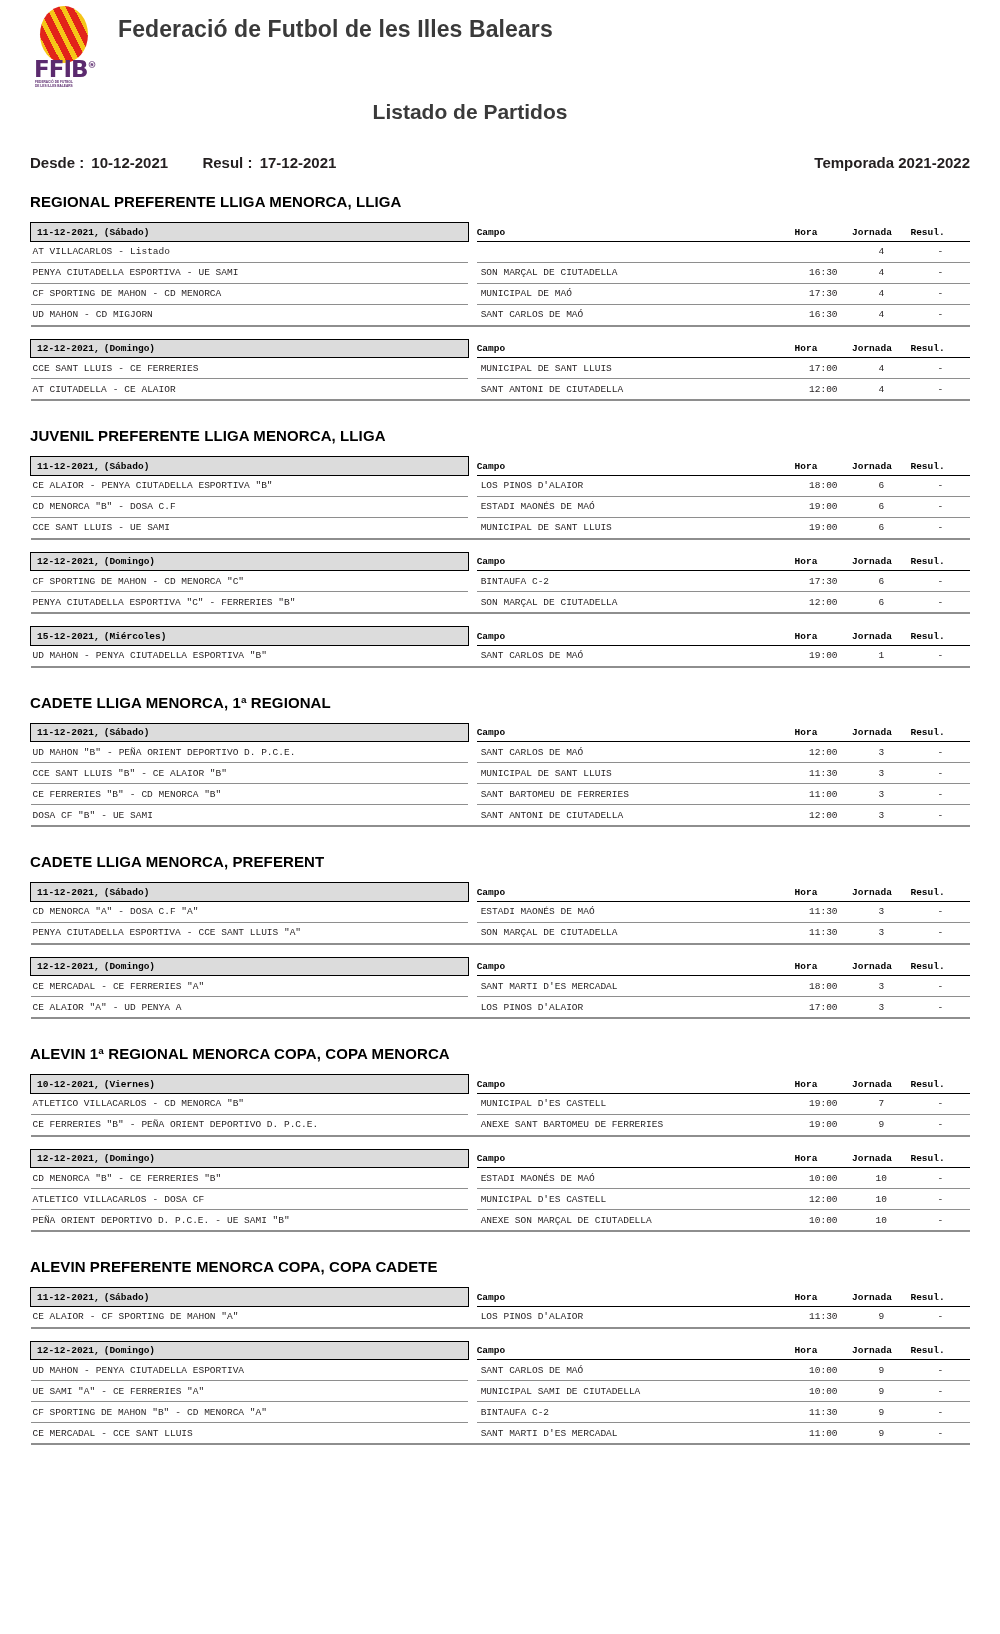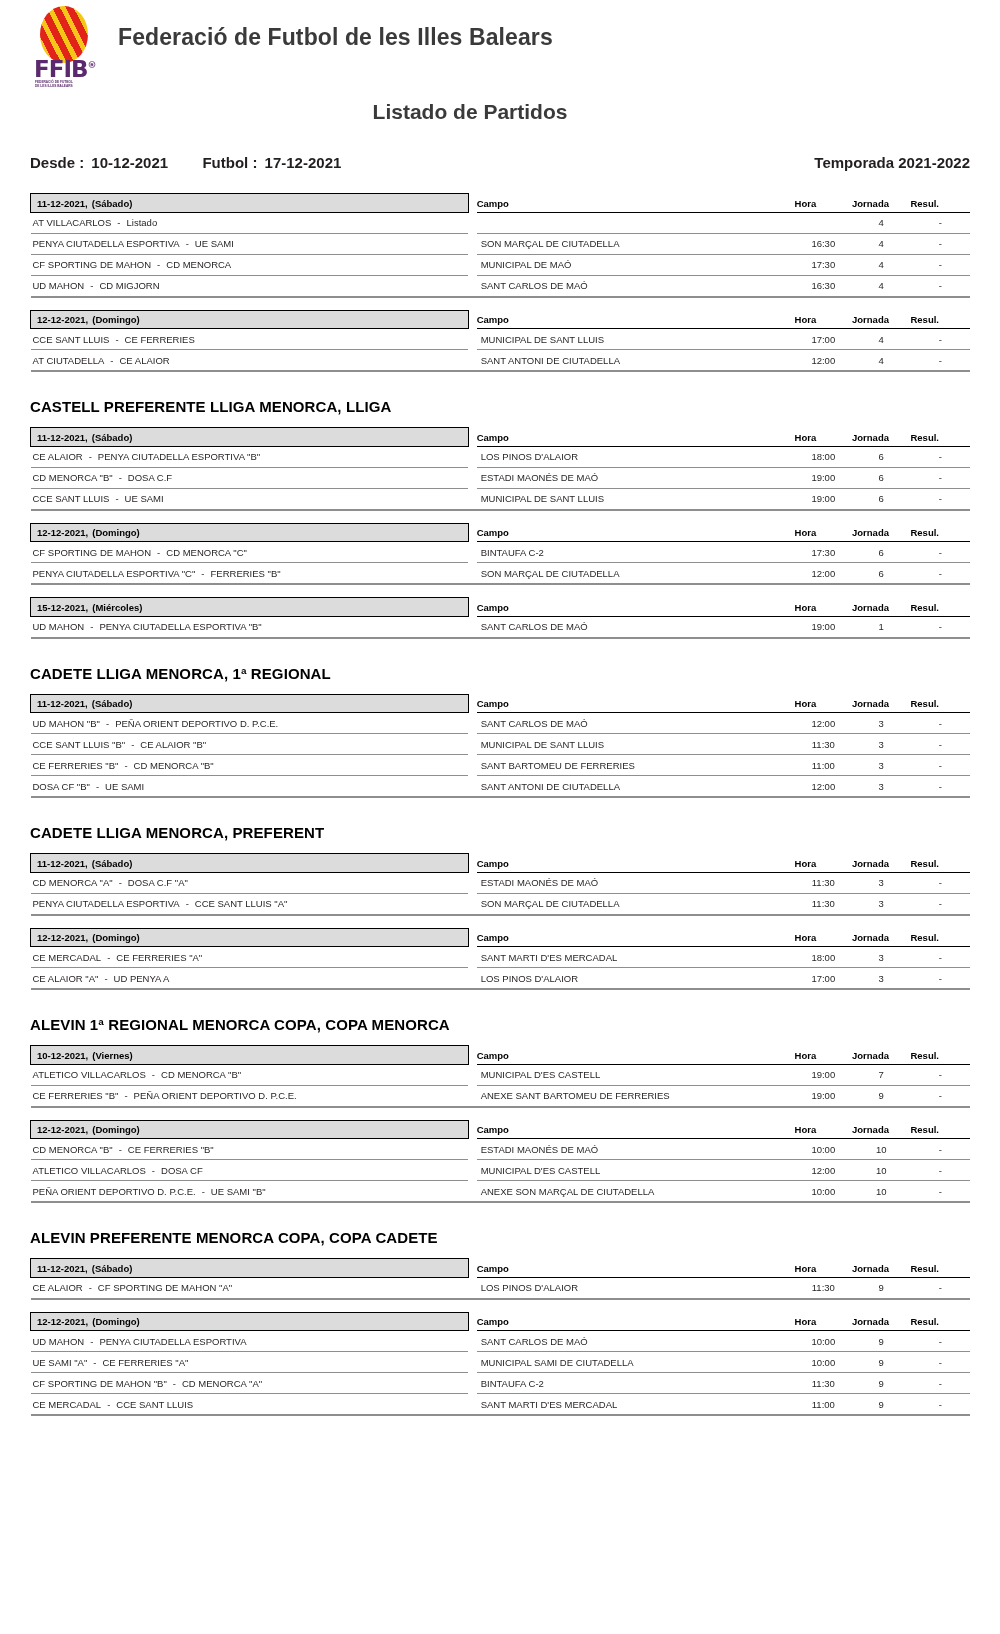--- a/index.html
+++ b/index.html
@@ -71,21 +71,21 @@
     line-height: 1.35;
     color: #5b2a6e;
     font-weight: bold;
     letter-spacing: 0px;
     transform-origin: left top;
   }
 
   .fed-title {
     position: absolute;
     left: 88px;
-    top: 24px;
+    top: 16px;
     font-size: 23px;
     font-weight: bold;
     color: #3a3a3a;
     letter-spacing: 0.1px;
   }
   .doc-title {
     text-align: center;
     font-size: 21px;
     font-weight: bold;
     color: #3a3a3a;
@@ -109,21 +109,21 @@
   .competition { margin-top: 22px; }
   .competition + .competition { margin-top: 26px; }
   .comp-title {
     font-size: 15px;
     font-weight: bold;
     color: #000;
     margin-bottom: 12px;
     letter-spacing: 0.1px;
   }
 
-  .daygroup { margin-bottom: 12px; }
+  .daygroup { margin-bottom: 12px; font-family: Liberation Mono, monospace; }
   .daygroup:last-child { margin-bottom: 0; }
 
   table.sched {
     width: 100%;
     border-collapse: collapse;
     table-layout: fixed;
     font-size: 9.5px;
   }
   table.sched col.c-match  { width: 427px; }
   table.sched col.c-gap    { width: 8px; }
@@ -193,28 +193,29 @@
     <div class="fed-title">Federació de Futbol de les Illes Balears</div>
   </div>
 
   <div class="doc-title">Listado de Partidos</div>
 
   <div class="range-row">
     <div class="range-left">
       <span class="lbl">Desde :</span>
       <span>10-12-2021</span>
       <span class="gap"></span>
-      <span class="lbl">Futbol :</span>
+      <span class="lbl">Resul :</span>
       <span>17-12-2021</span>
     </div>
     <div class="range-right">Temporada 2021-2022</div>
   </div>
 
   <div id="competitions-root">
       <div class="competition">
+        <div class="comp-title">REGIONAL PREFERENTE LLIGA MENORCA, LLIGA</div>
         <div class="daygroup">
           <table class="sched">
             <colgroup>
               <col class="c-match">
               <col class="c-gap">
               <col class="c-campo">
               <col class="c-hora">
               <col class="c-jor">
               <col class="c-res">
             </colgroup>
@@ -295,21 +296,21 @@
                 <td class="campo-cell">SANT ANTONI DE CIUTADELLA</td>
                 <td class="num-cell">12:00</td>
                 <td class="num-cell">4</td>
                 <td class="num-cell">-</td>
               </tr>
             </tbody>
           </table>
         </div>
       </div>
       <div class="competition">
-        <div class="comp-title">CASTELL PREFERENTE LLIGA MENORCA, LLIGA</div>
+        <div class="comp-title">JUVENIL PREFERENTE LLIGA MENORCA, LLIGA</div>
         <div class="daygroup">
           <table class="sched">
             <colgroup>
               <col class="c-match">
               <col class="c-gap">
               <col class="c-campo">
               <col class="c-hora">
               <col class="c-jor">
               <col class="c-res">
             </colgroup>

